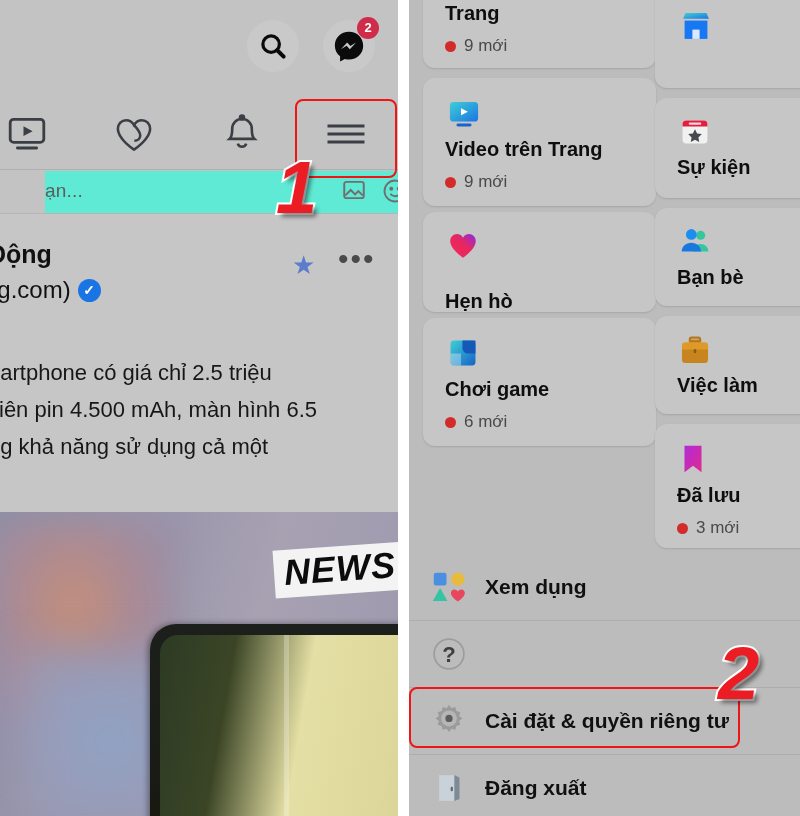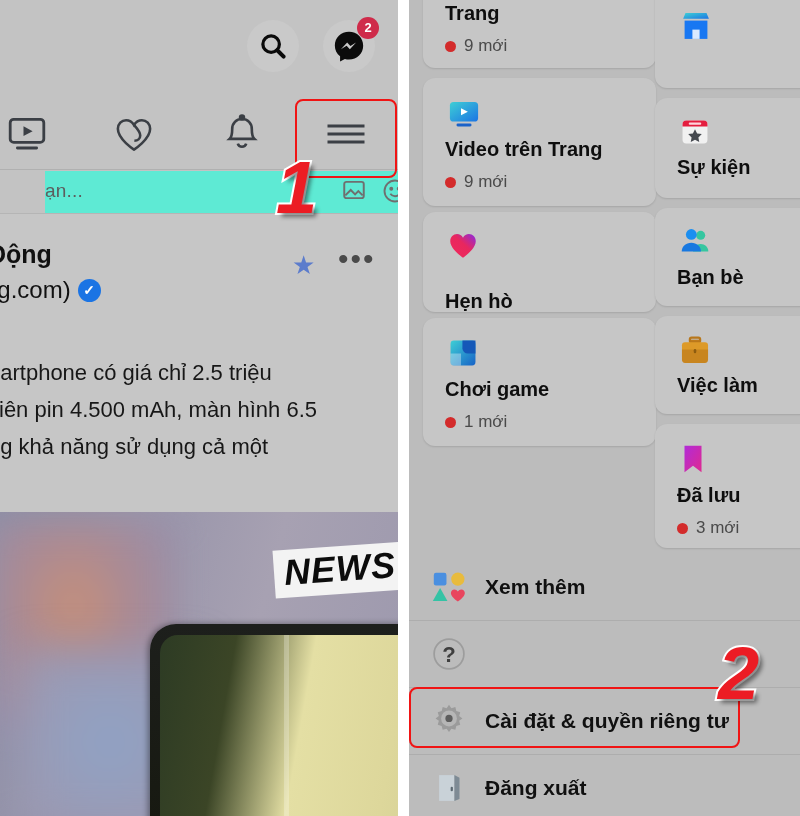--- a/index.html
+++ b/index.html
@@ -377,21 +377,21 @@
               </linearGradient>
             </defs>
           <rect x="3.2" y="3.2" width="17.6" height="17.6" rx="2.4" fill="url(#ggam)"></rect>
           <path fill="#1558b8" d="M11.6 3.2h9.2v9.2h-5.4a3.8 3.8 0 0 1-3.8-3.8z"></path>
           <path fill="#fff" opacity=".35" d="M3.2 12.4h7.4v8.4H5.6a2.4 2.4 0 0 1-2.4-2.4z"></path>
         </svg>
       </div>
       <div class="card-label" style="top:60px;">Chơi game</div>
       <div class="card-badge" style="top:94px;">
         <i class="reddot"></i>
-        <span>1 mới</span>
+        <span>6 mới</span>
       </div>
     </div>
 
     <div class="menu-card" style="left:246px; top:316px; width:233px; height:98px;">
       <div class="card-ico" style="top:16px;">
         <svg width="34" height="34" viewBox="0 0 24 24">
           <path fill="#c07c1c" d="M9 5.4h6v2.2h-6z"></path>
           <rect x="8.4" y="4" width="7.2" height="3.4" rx="1.2" fill="none" stroke="#b8771b" stroke-width="1.6"></rect>
           <rect x="2.8" y="7.2" width="18.4" height="12.4" rx="2.2" fill="#dd9a28"></rect>
           <path fill="#c8851f" d="M2.8 12.4h18.4v7.2a2.2 2.2 0 0 1-2.2 2.2H5a2.2 2.2 0 0 1-2.2-2.2z"></path>
@@ -422,21 +422,21 @@
 
     <div class="list-row" style="top:554px;">
       <span class="row-ico">
         <svg width="38" height="38" viewBox="0 0 24 24">
           <rect x="2.4" y="3" width="8" height="8" rx="1.4" fill="#4a8fe0"></rect>
           <circle cx="17.6" cy="7" r="4.2" fill="#e8bb3d"></circle>
           <path fill="#34c3a5" d="M6.4 12.6 11 20.8H1.8z"></path>
           <path fill="#e8455e" d="M17.6 21.2c-1.6-1.2-4.4-3.3-4.4-5.4 0-1.3 1-2.3 2.2-2.3.9 0 1.7.5 2.2 1.3.5-.8 1.3-1.3 2.2-1.3 1.2 0 2.2 1 2.2 2.3 0 2.1-2.8 4.2-4.4 5.4z"></path>
         </svg>
       </span>
-      <span class="row-label">Xem thêm</span>
+      <span class="row-label">Xem dụng</span>
     </div>
     <div class="row-sep" style="top:620px;"></div>
 
     <div class="list-row" style="top:621px;">
       <span class="row-ico">
         <svg width="38" height="38" viewBox="0 0 24 24">
           <circle cx="12" cy="12" r="9.4" fill="#bcbcbc" stroke="#9d9d9d" stroke-width="1.1"></circle>
           <text x="12" y="17" text-anchor="middle" font-size="14" font-weight="700" fill="#3f3f3f" font-family="Liberation Sans, sans-serif">?</text>
         </svg>
       </span>

